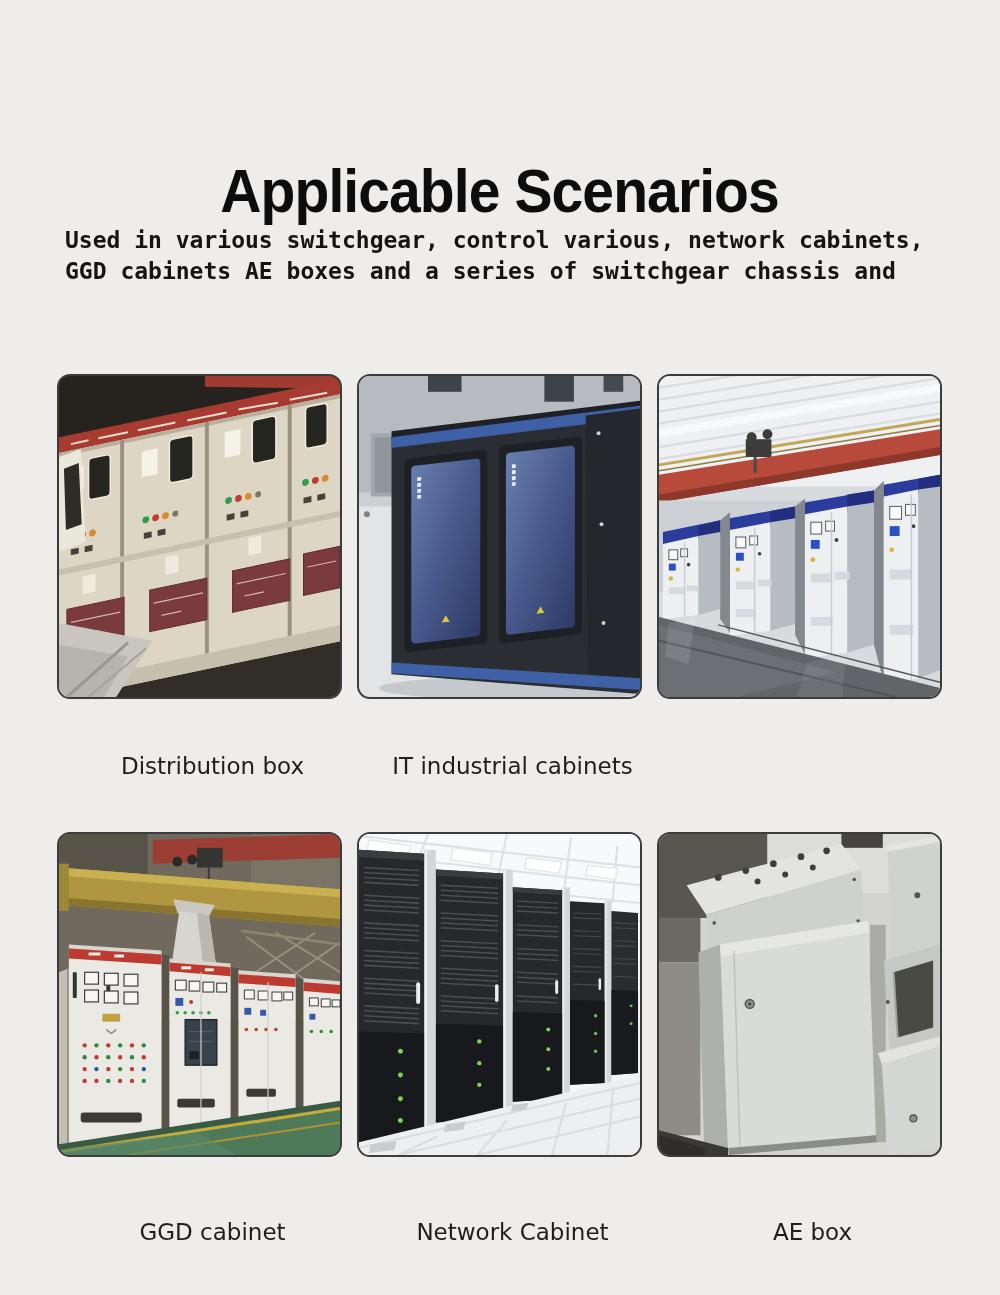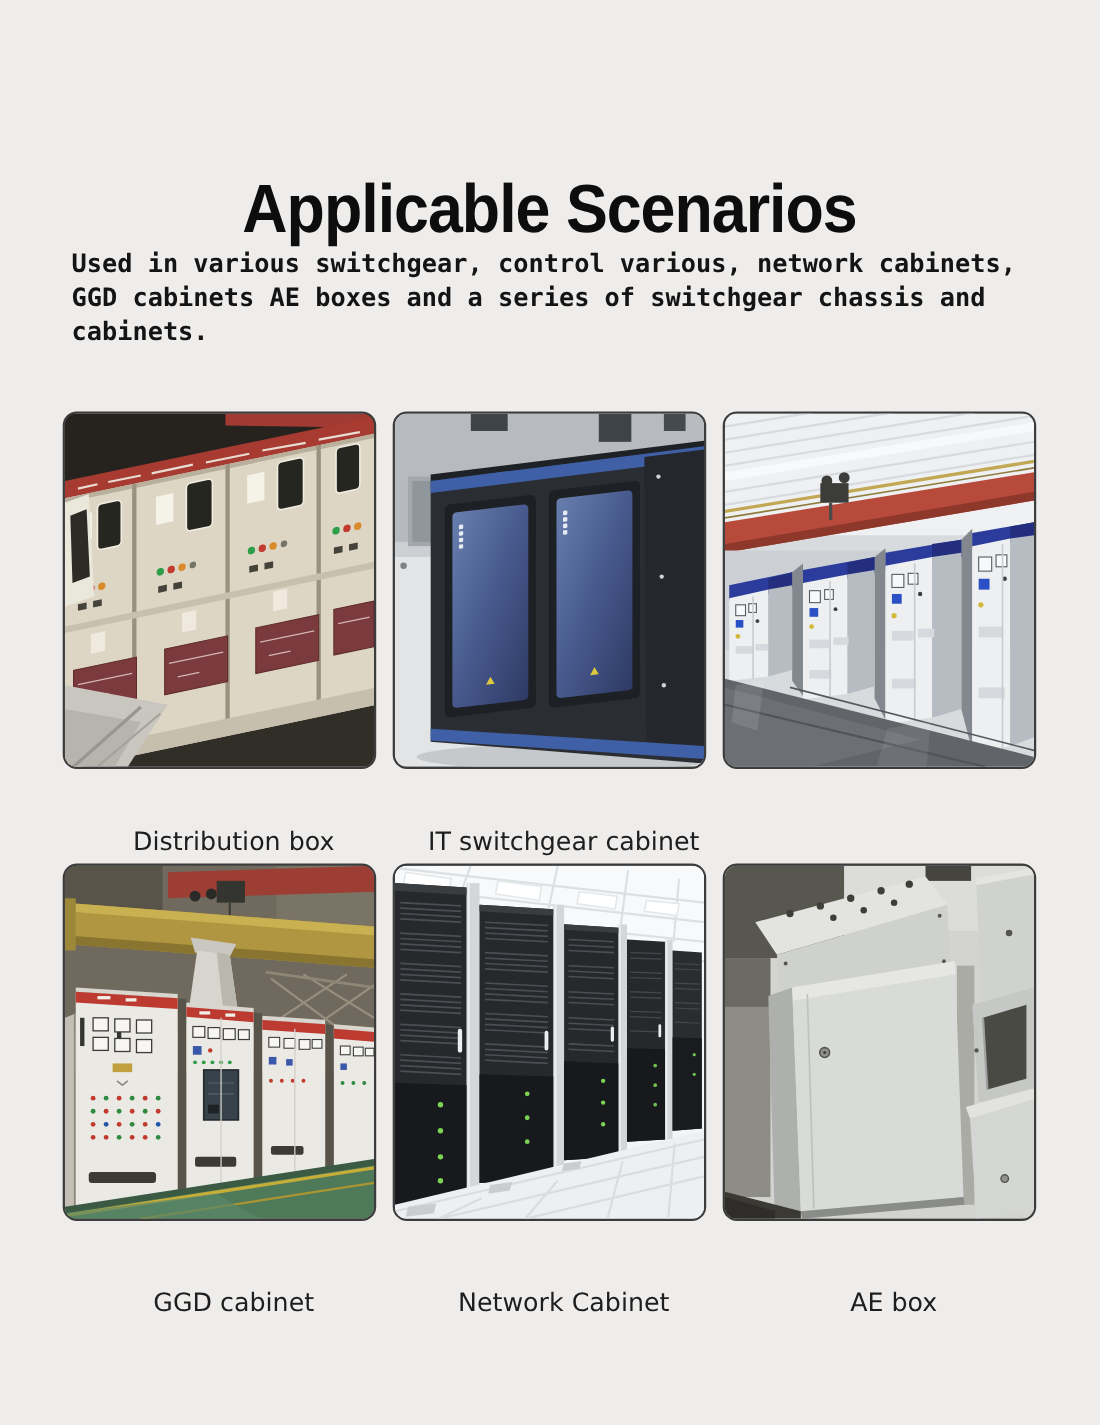--- a/index.html
+++ b/index.html
@@ -6,40 +6,39 @@
   body{background:#eeedec;font-family:"Liberation Sans",sans-serif;}
   .page{position:relative;width:1000px;height:1295px;background:#eeedec;overflow:hidden;margin:4px auto;}
   .title{position:absolute;top:112px;left:0;width:1000px;text-align:center;
          font-size:62px;line-height:66px;font-weight:700;color:#0d0d0d;letter-spacing:-1px;}
   .title span{display:inline-block;transform:scaleX(0.92);transform-origin:center;}
   .intro{position:absolute;top:221px;left:65px;width:890px;
          font-family:"DejaVu Sans Mono","Liberation Mono",monospace;
          font-size:23px;line-height:31px;font-weight:700;color:#141414;}
   .cell{position:absolute;width:311px;}
   .c0{left:57px;}  .c1{left:357px;}  .c2{left:657px;}
-  .r0{top:370px;}  .r1{top:781px;}
+  .r0{top:370px;}  .r1{top:828px;}
   .photo{box-sizing:border-box;width:285px;height:325px;border:2px solid #3c3c3c;
          border-radius:13px;overflow:hidden;background:#888;}
   .photo svg{display:block;width:100%;height:100%;}
   .caption{text-align:center;font-family:"DejaVu Sans","Liberation Sans",sans-serif;
            font-size:23px;line-height:30px;font-weight:500;color:#1e1e1e;}
   .r0 .caption{margin-top:52px;}
   .r1 .caption{margin-top:60px;}
 </style>
 </head>
 <body>
 
 <div class="page">
 
   <h1 class="title"><span>Applicable Scenarios</span></h1>
 
   <div class="intro">
     <div>Used in various switchgear, control various, network cabinets,</div>
     <div>GGD cabinets AE boxes and a series of switchgear chassis and</div>
-    <div>cabinets.</div>
   </div>
 
   <div class="cell c0 r0">
     <div class="photo">
       <svg viewBox="0 0 285 325" preserveAspectRatio="none">
         <rect width="285" height="325" fill="#312d27"></rect>
         <rect width="285" height="70" fill="#26231f"></rect>
         <polygon points="148,0 285,0 285,13 148,11" fill="#a03a32"></polygon>
         <polygon points="0,62 285,3 285,19 0,80" fill="#a83b31"></polygon>
         <g stroke="#e8ddd2" stroke-width="2">
@@ -166,21 +165,21 @@
           <polygon points="38,170 46,170 42,163" fill="#ddc83f"></polygon>
           <polygon points="134,172 142,172 138,165" fill="#ddc83f"></polygon>
         </g>
         <g fill="#cfd3d6">
           <circle cx="243" cy="58" r="2"></circle>
             <circle cx="246" cy="150" r="2"></circle>
             <circle cx="248" cy="250" r="2"></circle>
         </g>
       </svg>
     </div>
-    <div class="caption">IT switchgear cabinet</div>
+    <div class="caption">IT industrial cabinets</div>
   </div>
 
   <div class="cell c2 r0">
     <div class="photo">
       <svg viewBox="0 0 285 325" preserveAspectRatio="none">
         <rect width="285" height="325" fill="#d8dbde"></rect>
         <rect width="285" height="112" fill="#eef0f2"></rect>
         <g stroke="#d7dade" stroke-width="2">
           <line x1="0" y1="12" x2="285" y2="-34"></line>
             <line x1="0" y1="24" x2="285" y2="-22"></line>

